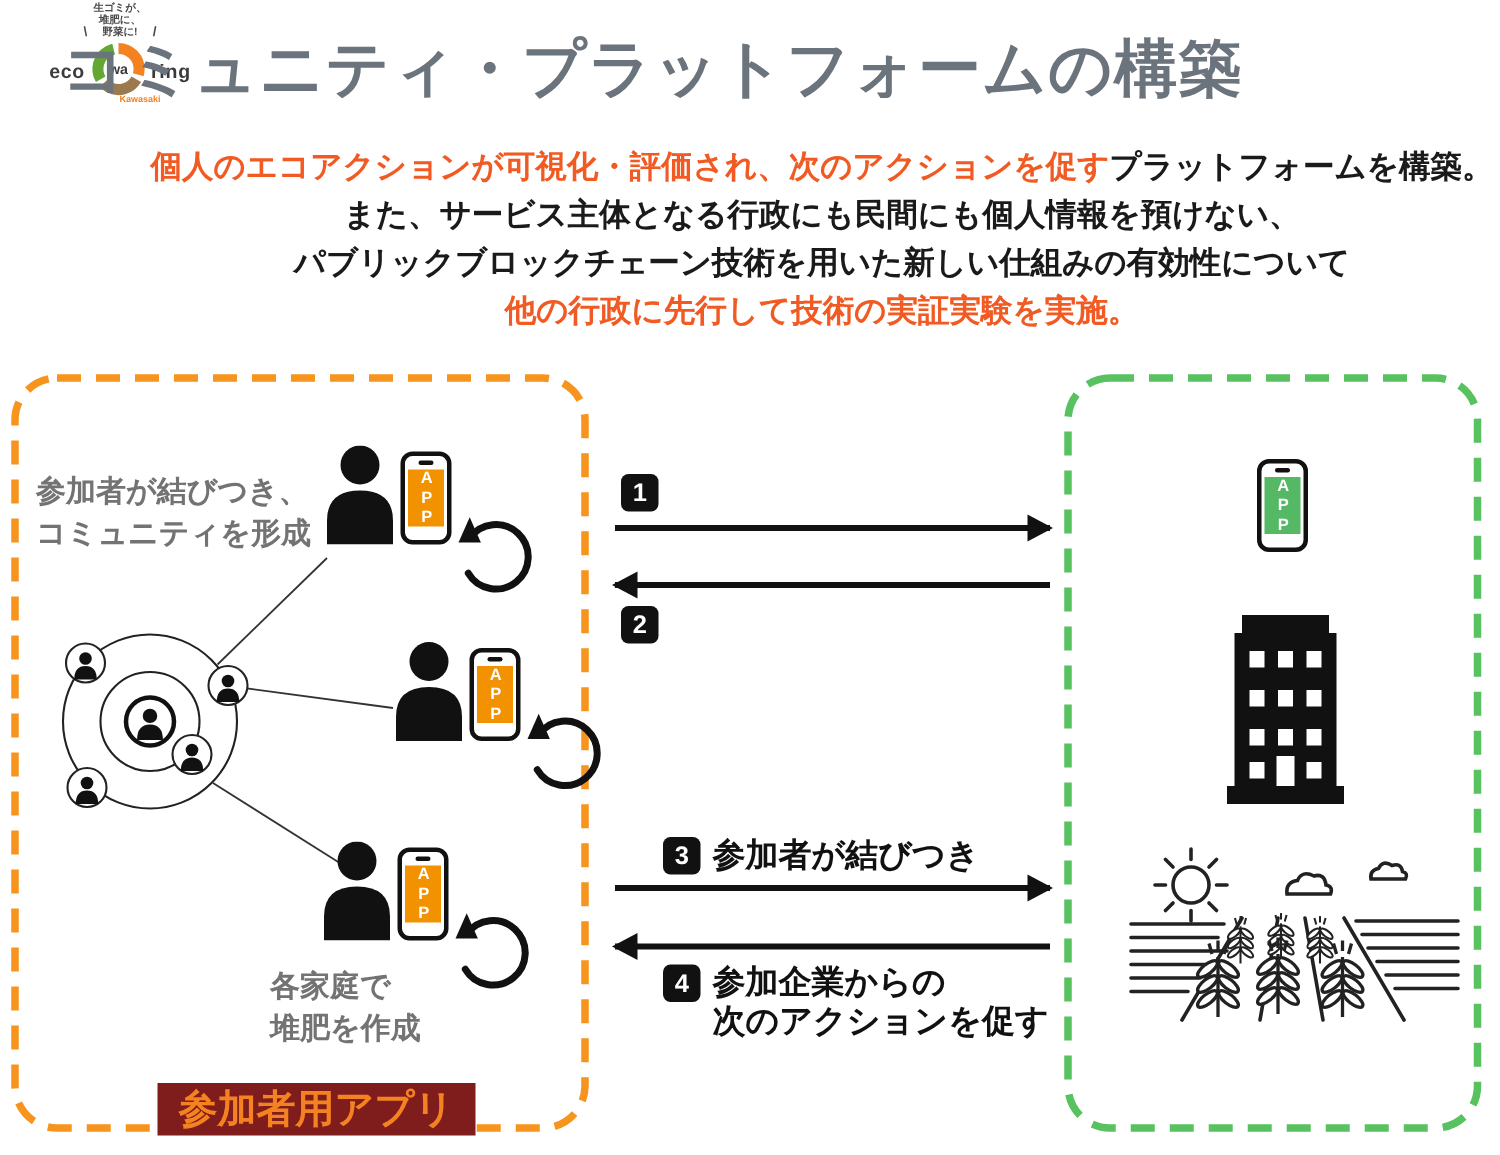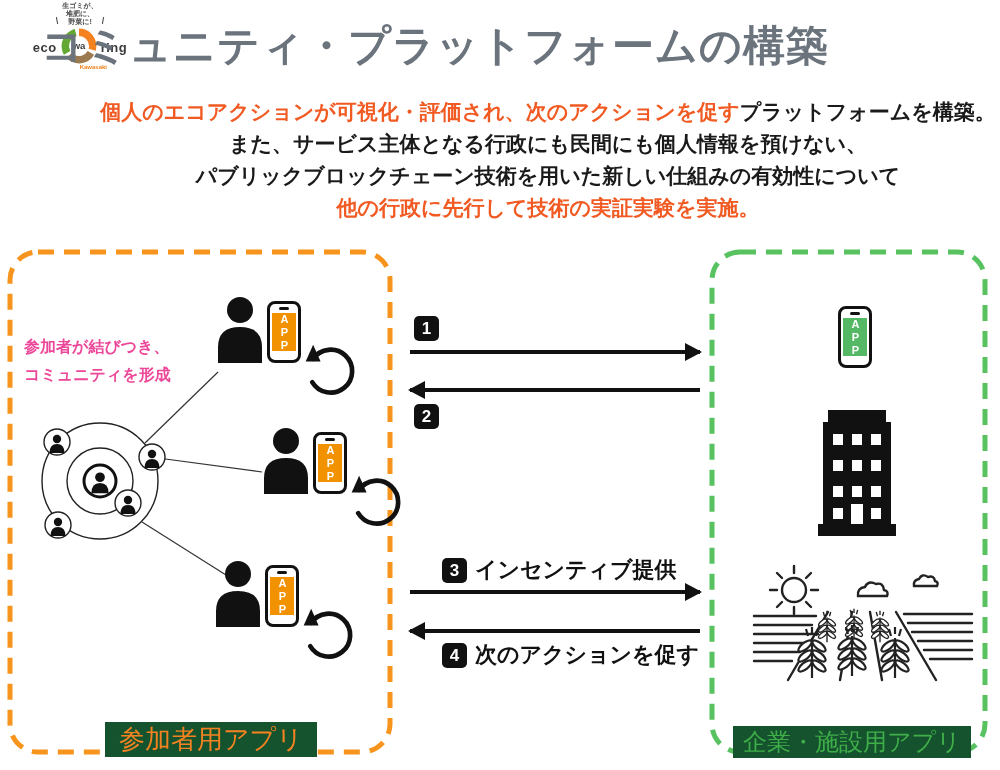--- a/index.html
+++ b/index.html
@@ -22,27 +22,27 @@
 
   .title{position:absolute;left:0;top:18px;width:870px;margin:0;text-align:center;
          font-size:42px;font-weight:bold;color:#6b737d;letter-spacing:1px;}
 
   .intro{position:absolute;left:0;top:96px;width:1000px;text-align:center;
          font-size:21px;font-weight:bold;color:#1a1a1a;line-height:32px;margin-left:48px;}
   .hl{color:#f15a22;}
 
   
   .box-svg{position:absolute;pointer-events:none;}
-  .box-label{position:absolute;z-index:3;background:#14532d;font-weight:normal;white-space:nowrap;}
+  .box-label{position:absolute;z-index:3;background:#7f1d1d;font-weight:bold;white-space:nowrap;}
   .label-orange{left:105px;top:722px;padding:0 14px;font-size:26px;color:#f58220;}
   .label-green{left:733px;top:726px;padding:0 10px;font-size:24px;color:#3fae49;}
 
   
-  .caption{position:absolute;font-size:16px;font-weight:bold;color:#ec4899;
-           line-height:28px;white-space:pre-line;margin-top:19px;}
+  .caption{position:absolute;font-size:20px;font-weight:bold;color:#737373;
+           line-height:28px;white-space:pre-line;}
   .cap-community{left:24px;top:314px;}
   .cap-household{left:180px;top:644px;}
 
   
   .unit{position:absolute;width:160px;height:110px;}
   .person-svg{position:absolute;left:0;top:0;width:46px;height:66px;}
   .phone{position:absolute;width:34px;height:62px;border:3px solid #111;border-radius:8px;
          background:#fff;box-sizing:border-box;}
   .unit .phone{left:50px;top:4px;}
   .phone .speaker{position:absolute;top:3px;left:50%;transform:translateX(-50%);
@@ -113,24 +113,25 @@
   </div>
 
   <svg class="box-svg" style="left:6px;top:248px;width:388px;height:510px" viewBox="0 0 388 510">
     <rect x="4" y="4" width="380" height="500" rx="28" fill="none" stroke="#f7941d" stroke-width="5" stroke-dasharray="16 10"></rect>
   </svg>
   <svg class="box-svg" style="left:708px;top:248px;width:281px;height:510px" viewBox="0 0 281 510">
     <rect x="4" y="4" width="273" height="500" rx="28" fill="none" stroke="#57c25f" stroke-width="5" stroke-dasharray="16 10"></rect>
   </svg>
 
   <div class="box-label label-orange">参加者用アプリ</div>
-  <div class="box-label label-green">企業・施設用アプリ</div>
 
   <div class="caption cap-community">参加者が結びつき、
 コミュニティを形成</div>
+  <div class="caption cap-household">各家庭で
+堆肥を作成</div>
 
   <svg class="net-svg" viewBox="0 0 390 505">
     <defs>
       <g id="net-person">
         <circle cx="0" cy="-5" r="4.2" fill="#111"></circle>
         <path d="M-7.5,9 q0,-9 7.5,-9 q7.5,0 7.5,9 z" fill="#111"></path>
       </g>
     </defs>
 
     <line x1="137" y1="193" x2="210" y2="122" stroke="#333" stroke-width="1.2"></line>
@@ -209,28 +210,29 @@
   </div>
   <div class="arrow right" style="left:410px;top:350px"></div>
 
   <div class="arrow left" style="left:410px;top:388px"></div>
   <div class="flow-label" style="left:414px;top:403px">
     <span class="badge">2</span>
   </div>
 
   <div class="flow-label" style="left:442px;top:557px">
     <span class="badge">3</span>
-    <span class="flow-text">インセンティブ提供</span>
+    <span class="flow-text">参加者が結びつき</span>
   </div>
   <div class="arrow right" style="left:410px;top:590px"></div>
 
   <div class="arrow left" style="left:410px;top:629px"></div>
   <div class="flow-label" style="left:442px;top:642px">
     <span class="badge">4</span>
     <span class="flow-col">
+      <span>参加企業からの</span>
       <span>次のアクションを促す</span>
     </span>
   </div>
 
   <div class="phone phone-green phone-company">
     <div class="speaker"></div>
     <div class="screen">
       <span class="app-label">APP</span>
     </div>
   </div>

